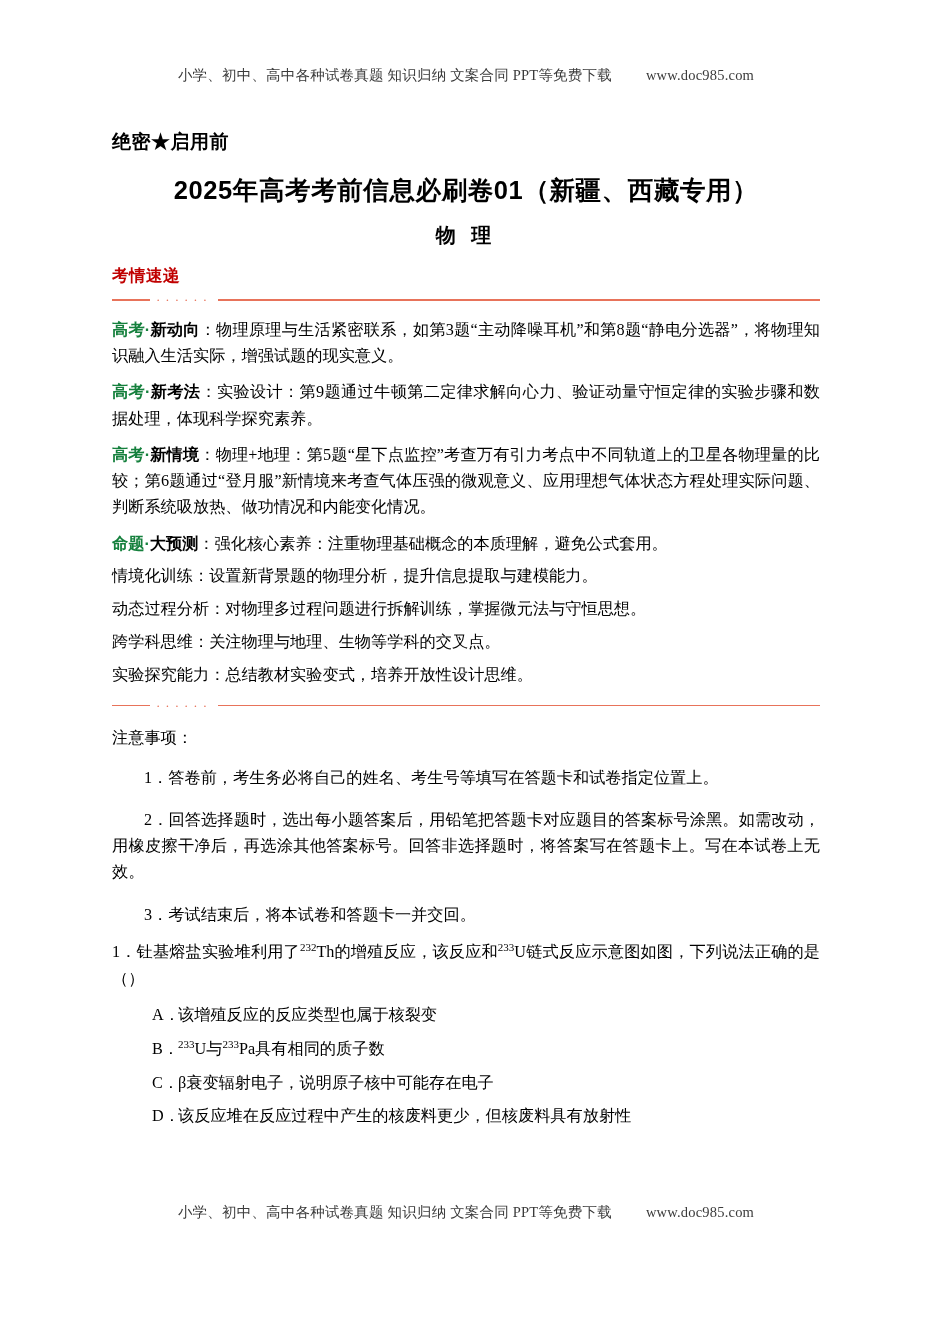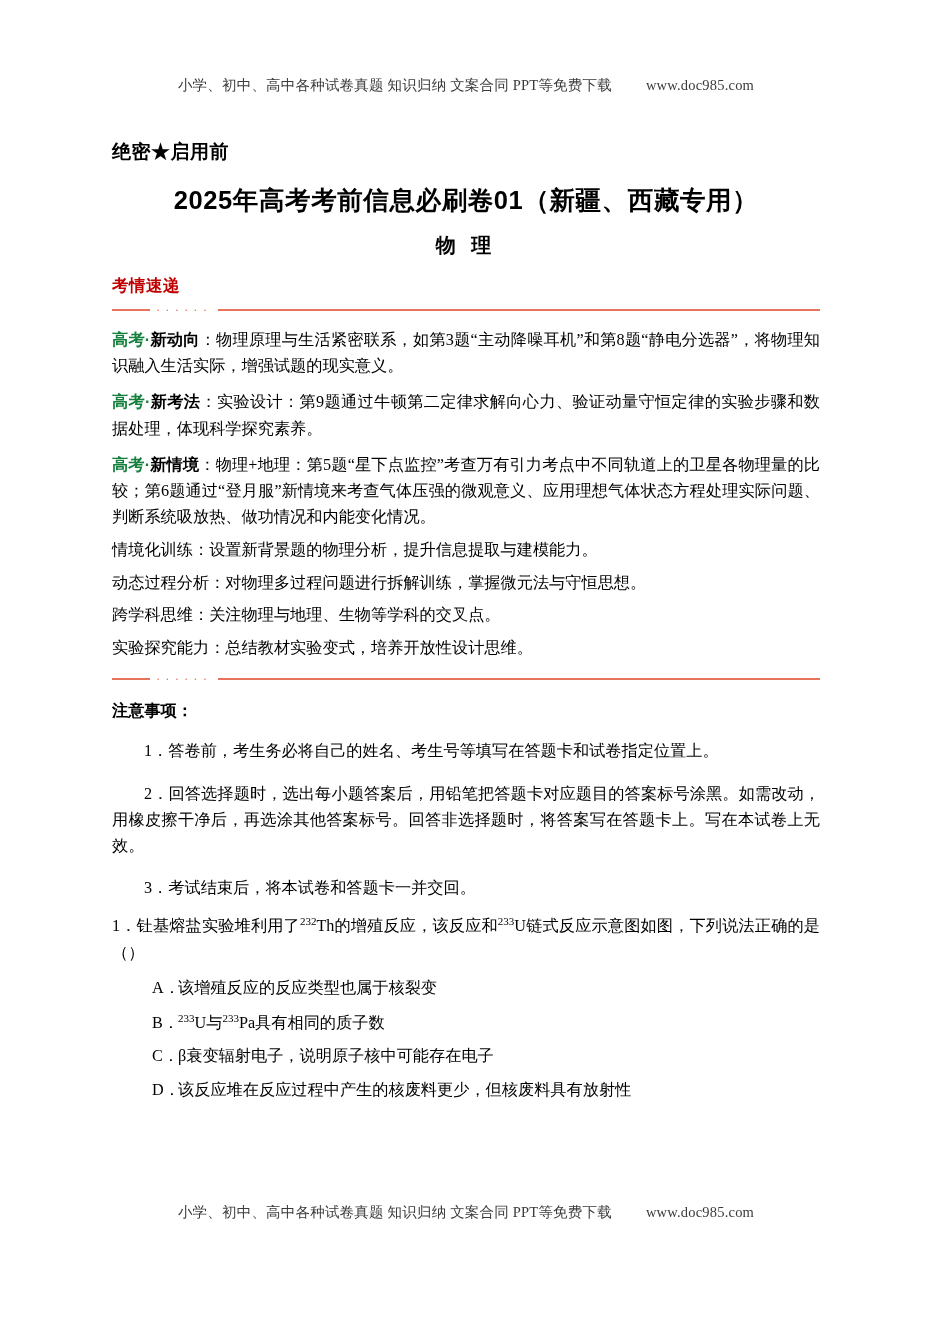--- a/index.html
+++ b/index.html
@@ -13,21 +13,21 @@
     font-family: "Liberation Serif", "DejaVu Serif", serif;
     color: #000000;
     position: relative;
     overflow: hidden;
   }
   .page {
     position: relative;
     width: 932px;
     height: 1344px;
     box-sizing: border-box;
-    padding: 10px 112px;
+    padding: 0 112px;
   }
   .watermark {
     text-align: center;
     font-size: 14.5px;
     color: #3b3b3b;
     letter-spacing: 0.2px;
     font-family: "Liberation Serif", serif;
   }
   .watermark .url {
     margin-left: 34px;
@@ -121,21 +121,21 @@
   }
   .plain-line {
     margin-top: 7px;
     font-size: 16.2px;
     line-height: 1.6;
   }
 
   .notice-title {
     margin-top: 14px;
     font-size: 16.2px;
-    font-weight: bold;
+    font-weight: normal;
     font-family: "Liberation Sans", sans-serif;
   }
   .notice-item {
     margin-top: 16px;
     font-size: 16.2px;
     line-height: 1.62;
     text-indent: 32px;
     text-align: justify;
     text-justify: inter-ideograph;
   }
@@ -189,20 +189,23 @@
 
   <div class="para">
     <span class="lbl-black">高考·</span><span class="lbl-red">新动向</span><span>：物理原理与生活紧密联系，如第3题“主动降噪耳机”和第8题“静电分选器”，将物理知识融入生活实际，增强试题的现实意义。</span>
   </div>
   <div class="para">
     <span class="lbl-black">高考·</span><span class="lbl-red">新考法</span><span>：实验设计：第9题通过牛顿第二定律求解向心力、验证动量守恒定律的实验步骤和数据处理，体现科学探究素养。</span>
   </div>
   <div class="para">
     <span class="lbl-black">高考·</span><span class="lbl-red">新情境</span><span>：物理+地理：第5题“星下点监控”考查万有引力考点中不同轨道上的卫星各物理量的比较；第6题通过“登月服”新情境来考查气体压强的微观意义、应用理想气体状态方程处理实际问题、判断系统吸放热、做功情况和内能变化情况。</span>
   </div>
+  <div class="para">
+    <span class="lbl-black">命题·</span><span class="lbl-red">大预测</span><span>：强化核心素养：注重物理基础概念的本质理解，避免公式套用。</span>
+  </div>
 
   <div class="plain-line">情境化训练：设置新背景题的物理分析，提升信息提取与建模能力。</div>
   <div class="plain-line">动态过程分析：对物理多过程问题进行拆解训练，掌握微元法与守恒思想。</div>
   <div class="plain-line">跨学科思维：关注物理与地理、生物等学科的交叉点。</div>
   <div class="plain-line">实验探究能力：总结教材实验变式，培养开放性设计思维。</div>
 
   <div class="rule-dots" style="margin-top:10px;">
     <div class="line"></div>
     <div class="dots">······</div>
   </div>

